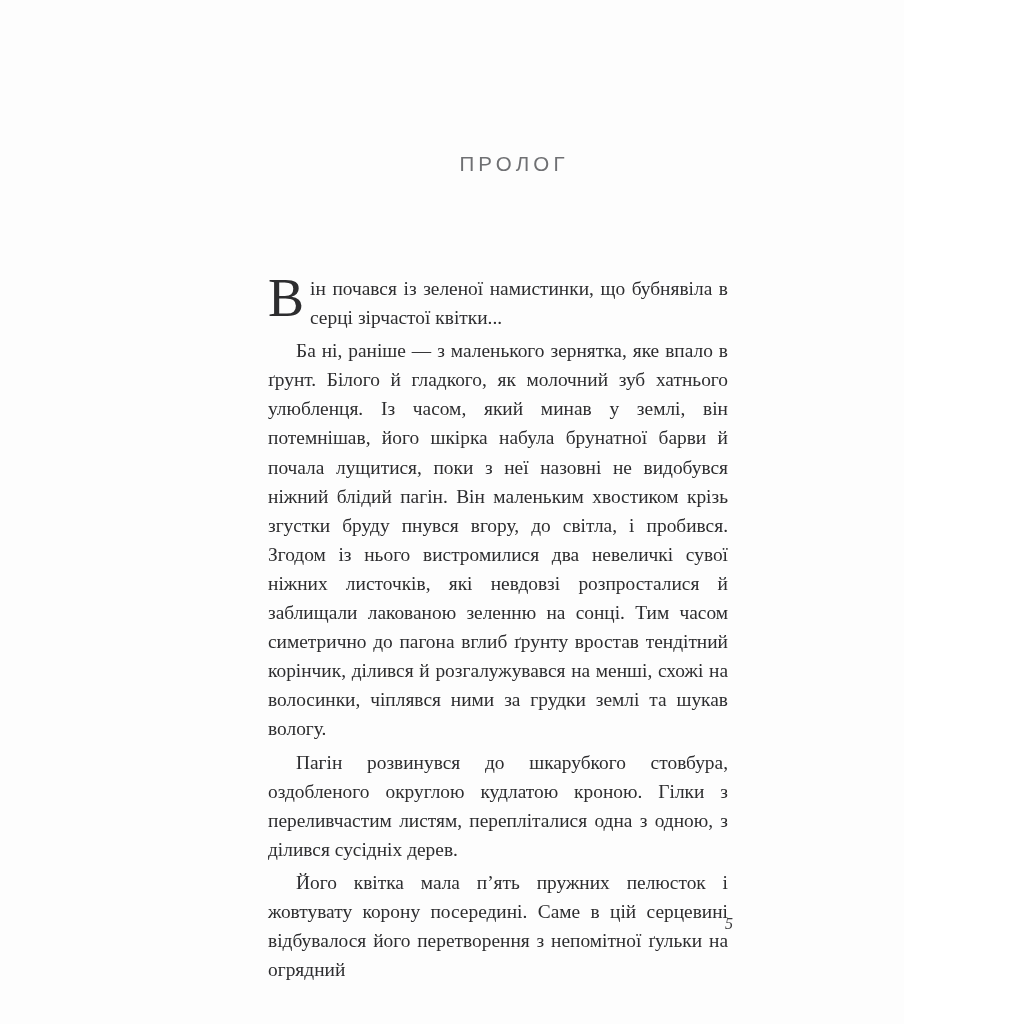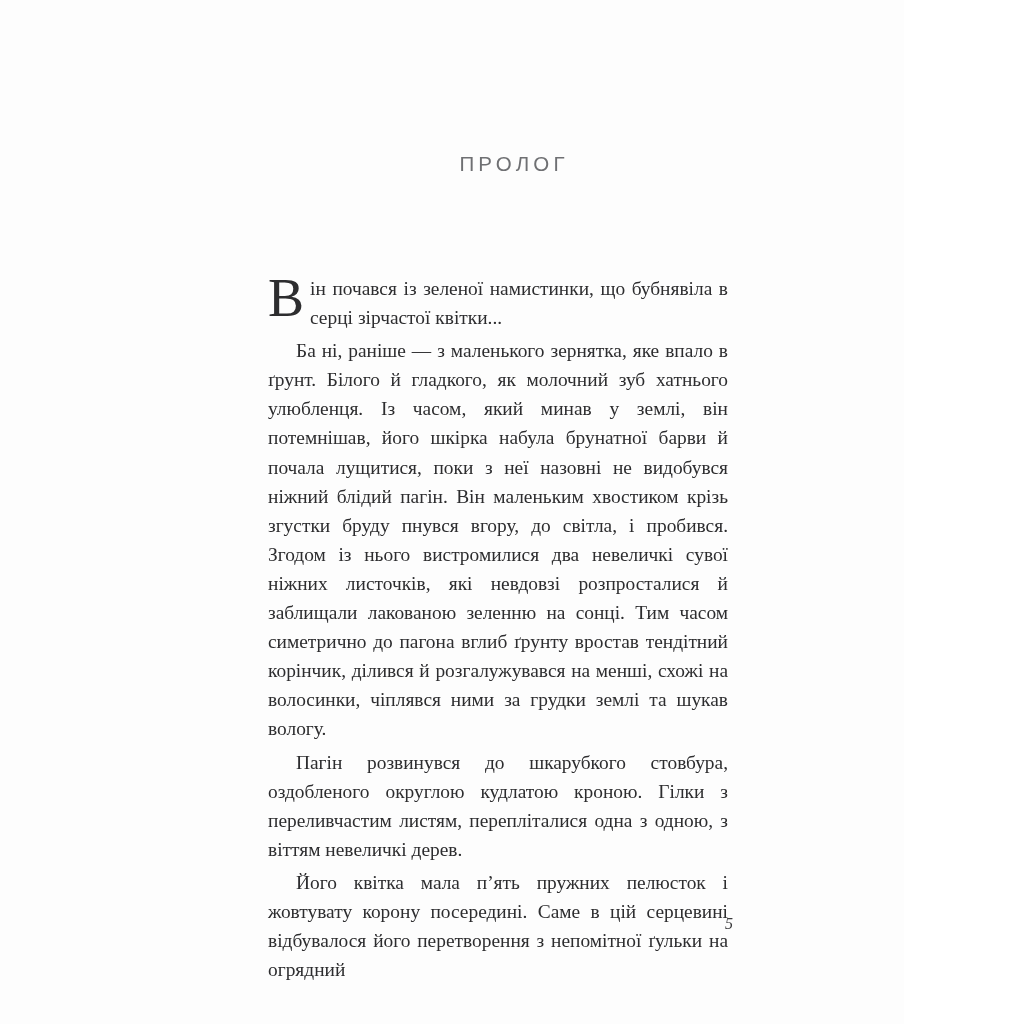--- a/index.html
+++ b/index.html
@@ -93,21 +93,21 @@
 </head>
 <body>
 
 <div class="page">
 
   <div class="chapter-heading">ПРОЛОГ</div>
 
   <div class="text-block">
     <p class="para first">Він почався із зеленої намистинки, що бубнявіла в серці зірчастої квітки...</p>
     <p class="para">Ба ні, раніше — з маленького зернятка, яке впало в ґрунт. Білого й гладкого, як молочний зуб хатнього улюбленця. Із часом, який минав у землі, він потемнішав, його шкірка набула брунатної барви й почала лущитися, поки з неї назовні не видобувся ніжний блідий пагін. Він маленьким хвостиком крізь згустки бруду пнувся вгору, до світла, і пробився. Згодом із нього вистромилися два невеличкі сувої ніжних листочків, які невдовзі розпросталися й заблищали лакованою зеленню на сонці. Тим часом симетрично до пагона вглиб ґрунту вростав тендітний корінчик, ділився й розгалужувався на менші, схожі на волосинки, чіплявся ними за грудки землі та шукав вологу.</p>
-    <p class="para">Пагін розвинувся до шкарубкого стовбура, оздобленого округлою кудлатою кроною. Гілки з переливчастим листям, перепліталися одна з одною, з віттям невеличкі дерев.</p>
+    <p class="para">Пагін розвинувся до шкарубкого стовбура, оздобленого округлою кудлатою кроною. Гілки з переливчастим листям, перепліталися одна з одною, з ділився сусідніх дерев.</p>
     <p class="para">Його квітка мала п’ять пружних пелюсток і жовтувату корону посередині. Саме в цій серцевині відбувалося його перетворення з непомітної ґульки на огрядний</p>
   </div>
 
   <div class="folio">
     <span class="num">5</span>
   </div>
 
 </div>
 
 </body></html>

